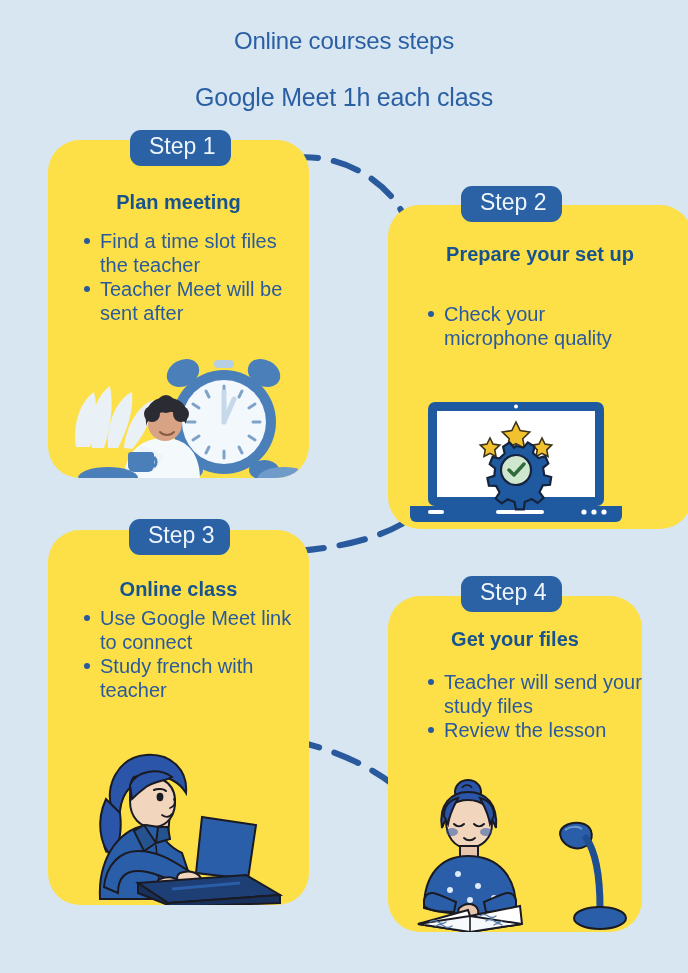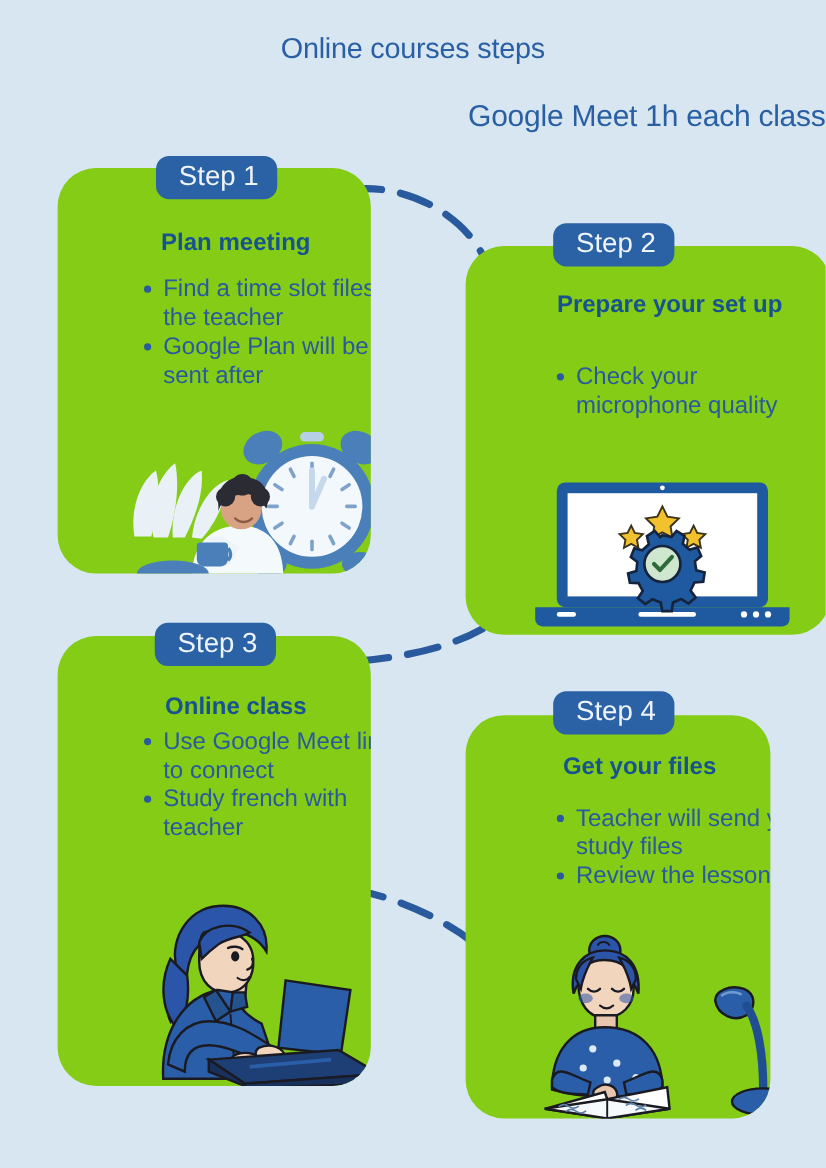--- a/index.html
+++ b/index.html
@@ -25,38 +25,37 @@
   .title {
     position: absolute;
     left: 0;
     width: 688px;
     text-align: center;
     color: #2a5fa4;
     font-weight: normal;
     letter-spacing: -0.2px;
   }
   #title-main { top: 27px; font-size: 24px; }
-  #title-sub  { top: 83px; font-size: 25px; text-align: right; }
+  #title-sub  { top: 83px; font-size: 25px; }
 
   
   #connectors {
     position: absolute;
     left: 0; top: 0;
     width: 688px; height: 973px;
     pointer-events: none;
   }
 
   
   .card {
     position: absolute;
-    background: #84cc16;
+    background: #fde047;
     border-radius: 32px;
     box-sizing: border-box;
     overflow: hidden;
-    padding-left: 36px;
   }
   #card-1 { left: 48px;  top: 140px; width: 261px; height: 338px; }
   #card-2 { left: 388px; top: 205px; width: 304px; height: 324px; }
   #card-3 { left: 48px;  top: 530px; width: 261px; height: 375px; }
   #card-4 { left: 388px; top: 596px; width: 254px; height: 336px; }
 
   .card-inner {
     position: relative;
     width: 100%;
     height: 100%;
@@ -148,21 +147,21 @@
     <path d="M298,551 C330,548 370,542 402,524" fill="none" stroke="#2a5a9e" stroke-width="6" stroke-linecap="round" stroke-dasharray="26 16"></path>
 
     <path d="M294,741 C330,748 372,766 400,790" fill="none" stroke="#2a5a9e" stroke-width="6" stroke-linecap="round" stroke-dasharray="26 16"></path>
   </svg>
 
   <div class="card" id="card-1">
     <div class="card-inner">
       <div class="card-heading" id="heading-1">Plan meeting</div>
       <ul class="bullets" id="bullets-1">
         <li>Find a time slot files the teacher</li>
-        <li>Google Plan will be sent after</li>
+        <li>Teacher Meet will be sent after</li>
       </ul>
 
       <svg class="illus" id="illus-1" viewBox="0 0 230 130">
 
         <g fill="#e9f1f7">
           <path d="M8,95 C4,70 14,48 26,40 C30,56 28,76 22,95 Z"></path>
           <path d="M24,96 C18,70 28,44 42,34 C46,54 42,78 36,96 Z"></path>
           <path d="M40,96 C38,70 50,46 64,40 C66,60 58,80 50,96 Z"></path>
           <path d="M56,96 C58,72 72,52 86,48 C84,68 74,86 64,97 Z"></path>
         </g>

